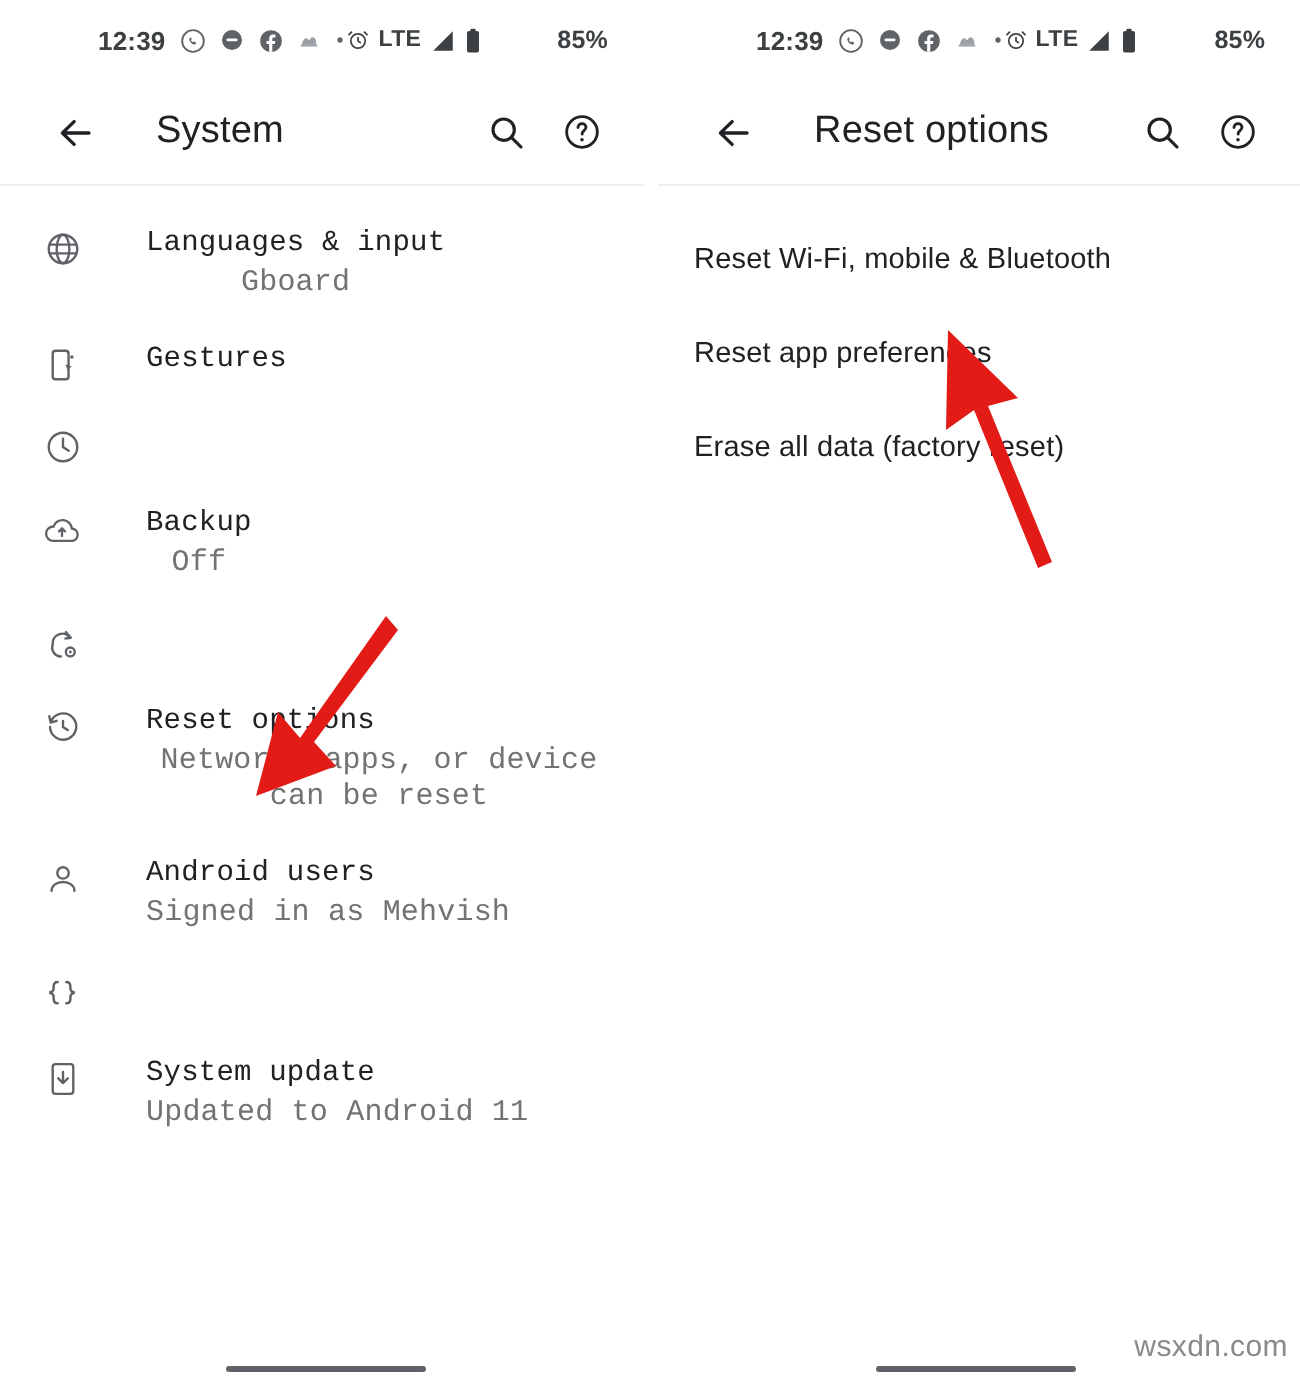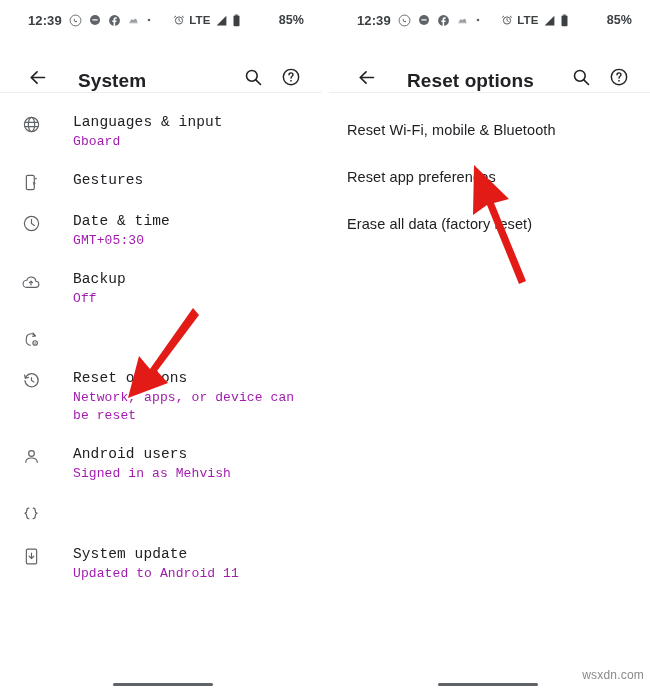--- a/index.html
+++ b/index.html
@@ -36,21 +36,21 @@
     display: flex;
     align-items: center;
     padding: 0 18px 0 14px;
     box-sizing: border-box;
     color: #5f6368;
   }
   .sb-left {
     display: flex;
     align-items: center;
     gap: 7px;
-    margin-left: 14px;
+    margin-left: 35px;
   }
   .sb-time {
     font-size: 13px;
     font-weight: 600;
     color: #3c4043;
     letter-spacing: .1px;
   }
   .sb-spacer { flex: 1 1 auto; }
   .sb-right {
     display: flex;
@@ -70,24 +70,23 @@
     letter-spacing: .1px;
     margin-left: 1px;
     padding-left: 33px;
   }
   .ico { display: inline-flex; align-items: center; justify-content: center; }
 
   
   .appbar {
     height: 52px;
     display: flex;
-    align-items: flex-end;
+    align-items: center;
     padding: 0 16px 0 14px;
     box-sizing: border-box;
-    font-weight: bold;
   }
   .appbar-title {
     font-size: 19px;
     color: #202124;
     margin-left: 26px;
     letter-spacing: .1px;
     white-space: nowrap;
   }
   .appbar-spacer { flex: 1 1 auto; }
   .appbar-btn {
@@ -126,25 +125,26 @@
     color: #5f6368;
   }
   .row-text { padding-left: 25px; }
   .row-title {
     font-size: 14.5px;
     color: #202124;
     line-height: 19px;
     letter-spacing: .1px;
   }
   .row-sub {
-    font-size: 13px;
-    color: #a21caf;
+    font-size: 15px;
+    color: #737373;
     line-height: 18px;
     margin-top: 1px;
     letter-spacing: .1px;
+    text-align: center;
   }
 
   
   .plain-list { padding-top: 14px; }
   .plain-row {
     padding: 14px 16px 14px 18px;
     font-size: 14.5px;
     color: #202124;
     letter-spacing: .1px;
     line-height: 19px;
@@ -169,21 +169,21 @@
   
   .arrow-layer {
     position: absolute;
     inset: 0;
     pointer-events: none;
   }
   .watermark {
     position: absolute;
     right: 6px;
     bottom: 18px;
-    font-size: 12px;
+    font-size: 15px;
     color: #8a8a8a;
     font-family: "Liberation Sans", sans-serif;
     letter-spacing: .2px;
   }
 </style>
 </head>
 <body>
 
 <div class="screens">
 
@@ -299,24 +299,20 @@
           <div class="row-title">Gestures</div>
         </div>
       </div>
 
       <div class="row">
         <div class="row-icon">
           <svg width="19" height="19" viewBox="0 0 24 24">
               <circle cx="12" cy="12" r="9" fill="none" stroke="#5f6368" stroke-width="1.5"></circle>
               <path d="M12 6.8V12l3.6 2.4" fill="none" stroke="#5f6368" stroke-width="1.5" stroke-linecap="round"></path>
             </svg>
-        </div>
-        <div class="row-text">
-          <div class="row-title">Date &amp; time</div>
-          <div class="row-sub">GMT+05:30</div>
         </div>
       </div>
 
       <div class="row">
         <div class="row-icon">
           <svg width="20" height="20" viewBox="0 0 24 24">
               <path d="M6.5 18.5h11a3.7 3.7 0 0 0 .4-7.4 5.6 5.6 0 0 0-10.9-1.2A3.9 3.9 0 0 0 6.5 18.5z" fill="none" stroke="#5f6368" stroke-width="1.4"></path>
               <path d="M12 15.6v-4.3M10.2 12.8 12 11l1.8 1.8" fill="none" stroke="#5f6368" stroke-width="1.4" stroke-linecap="round" stroke-linejoin="round"></path>
             </svg>
         </div>

